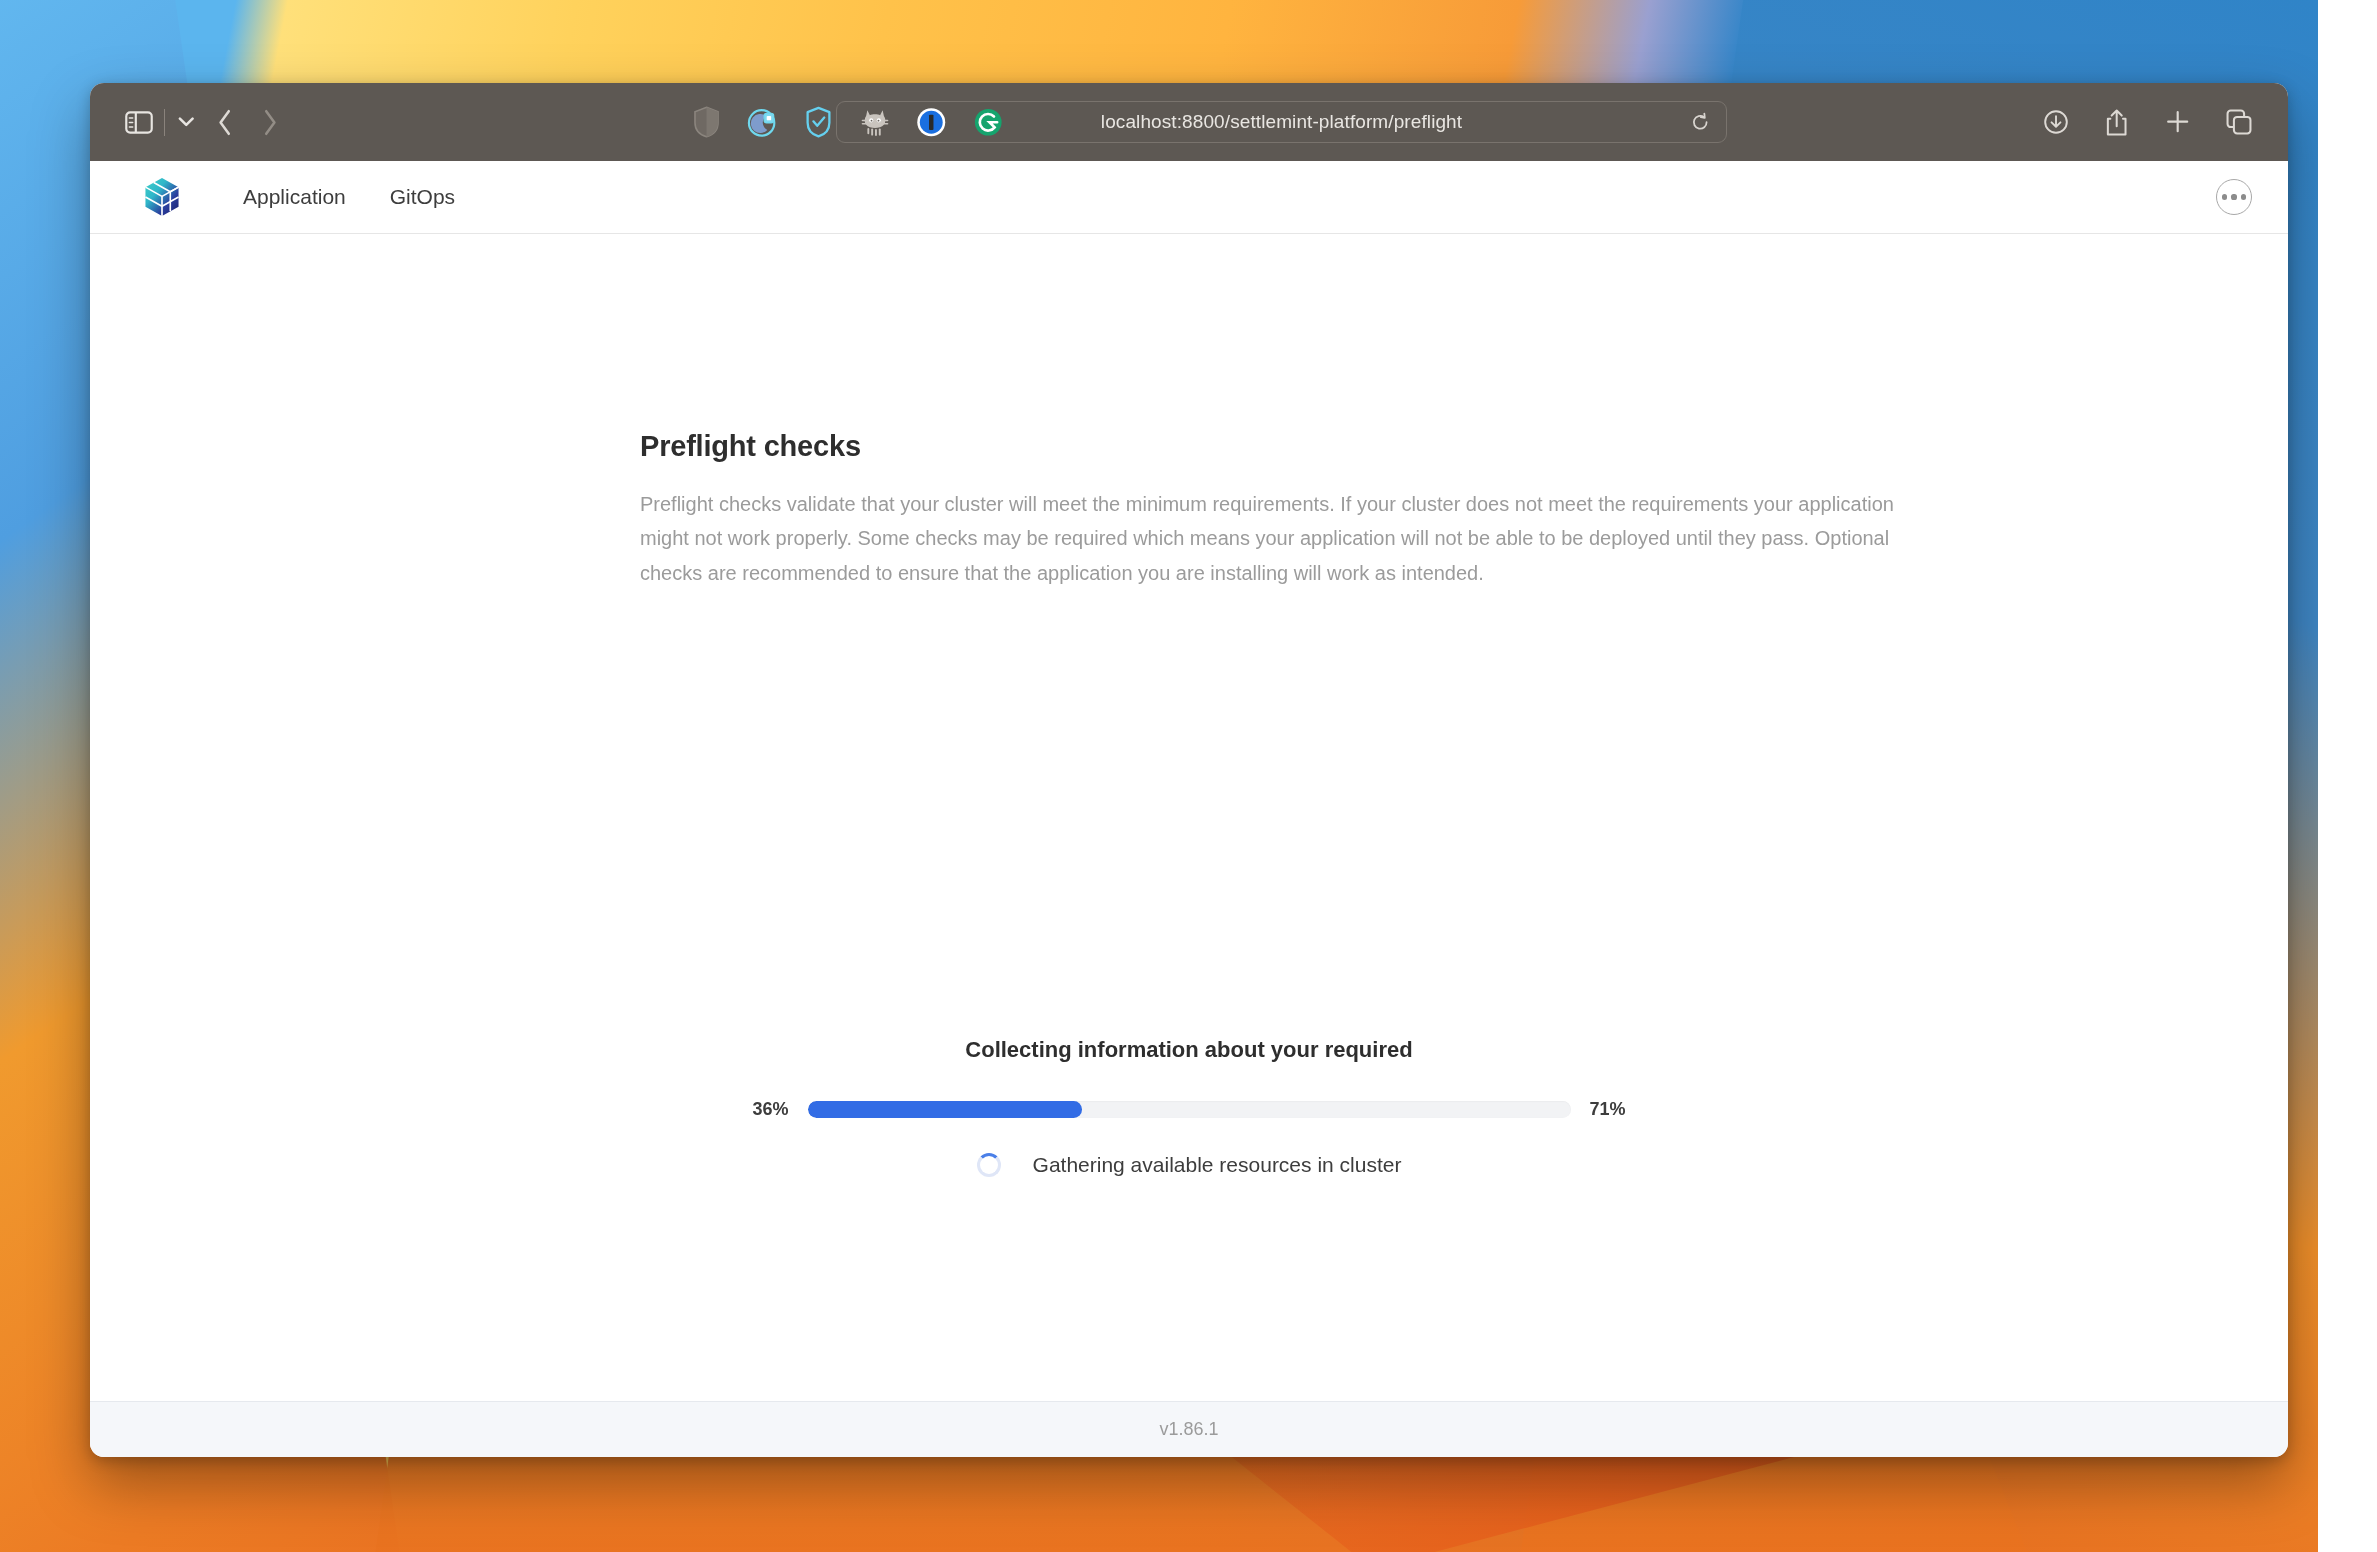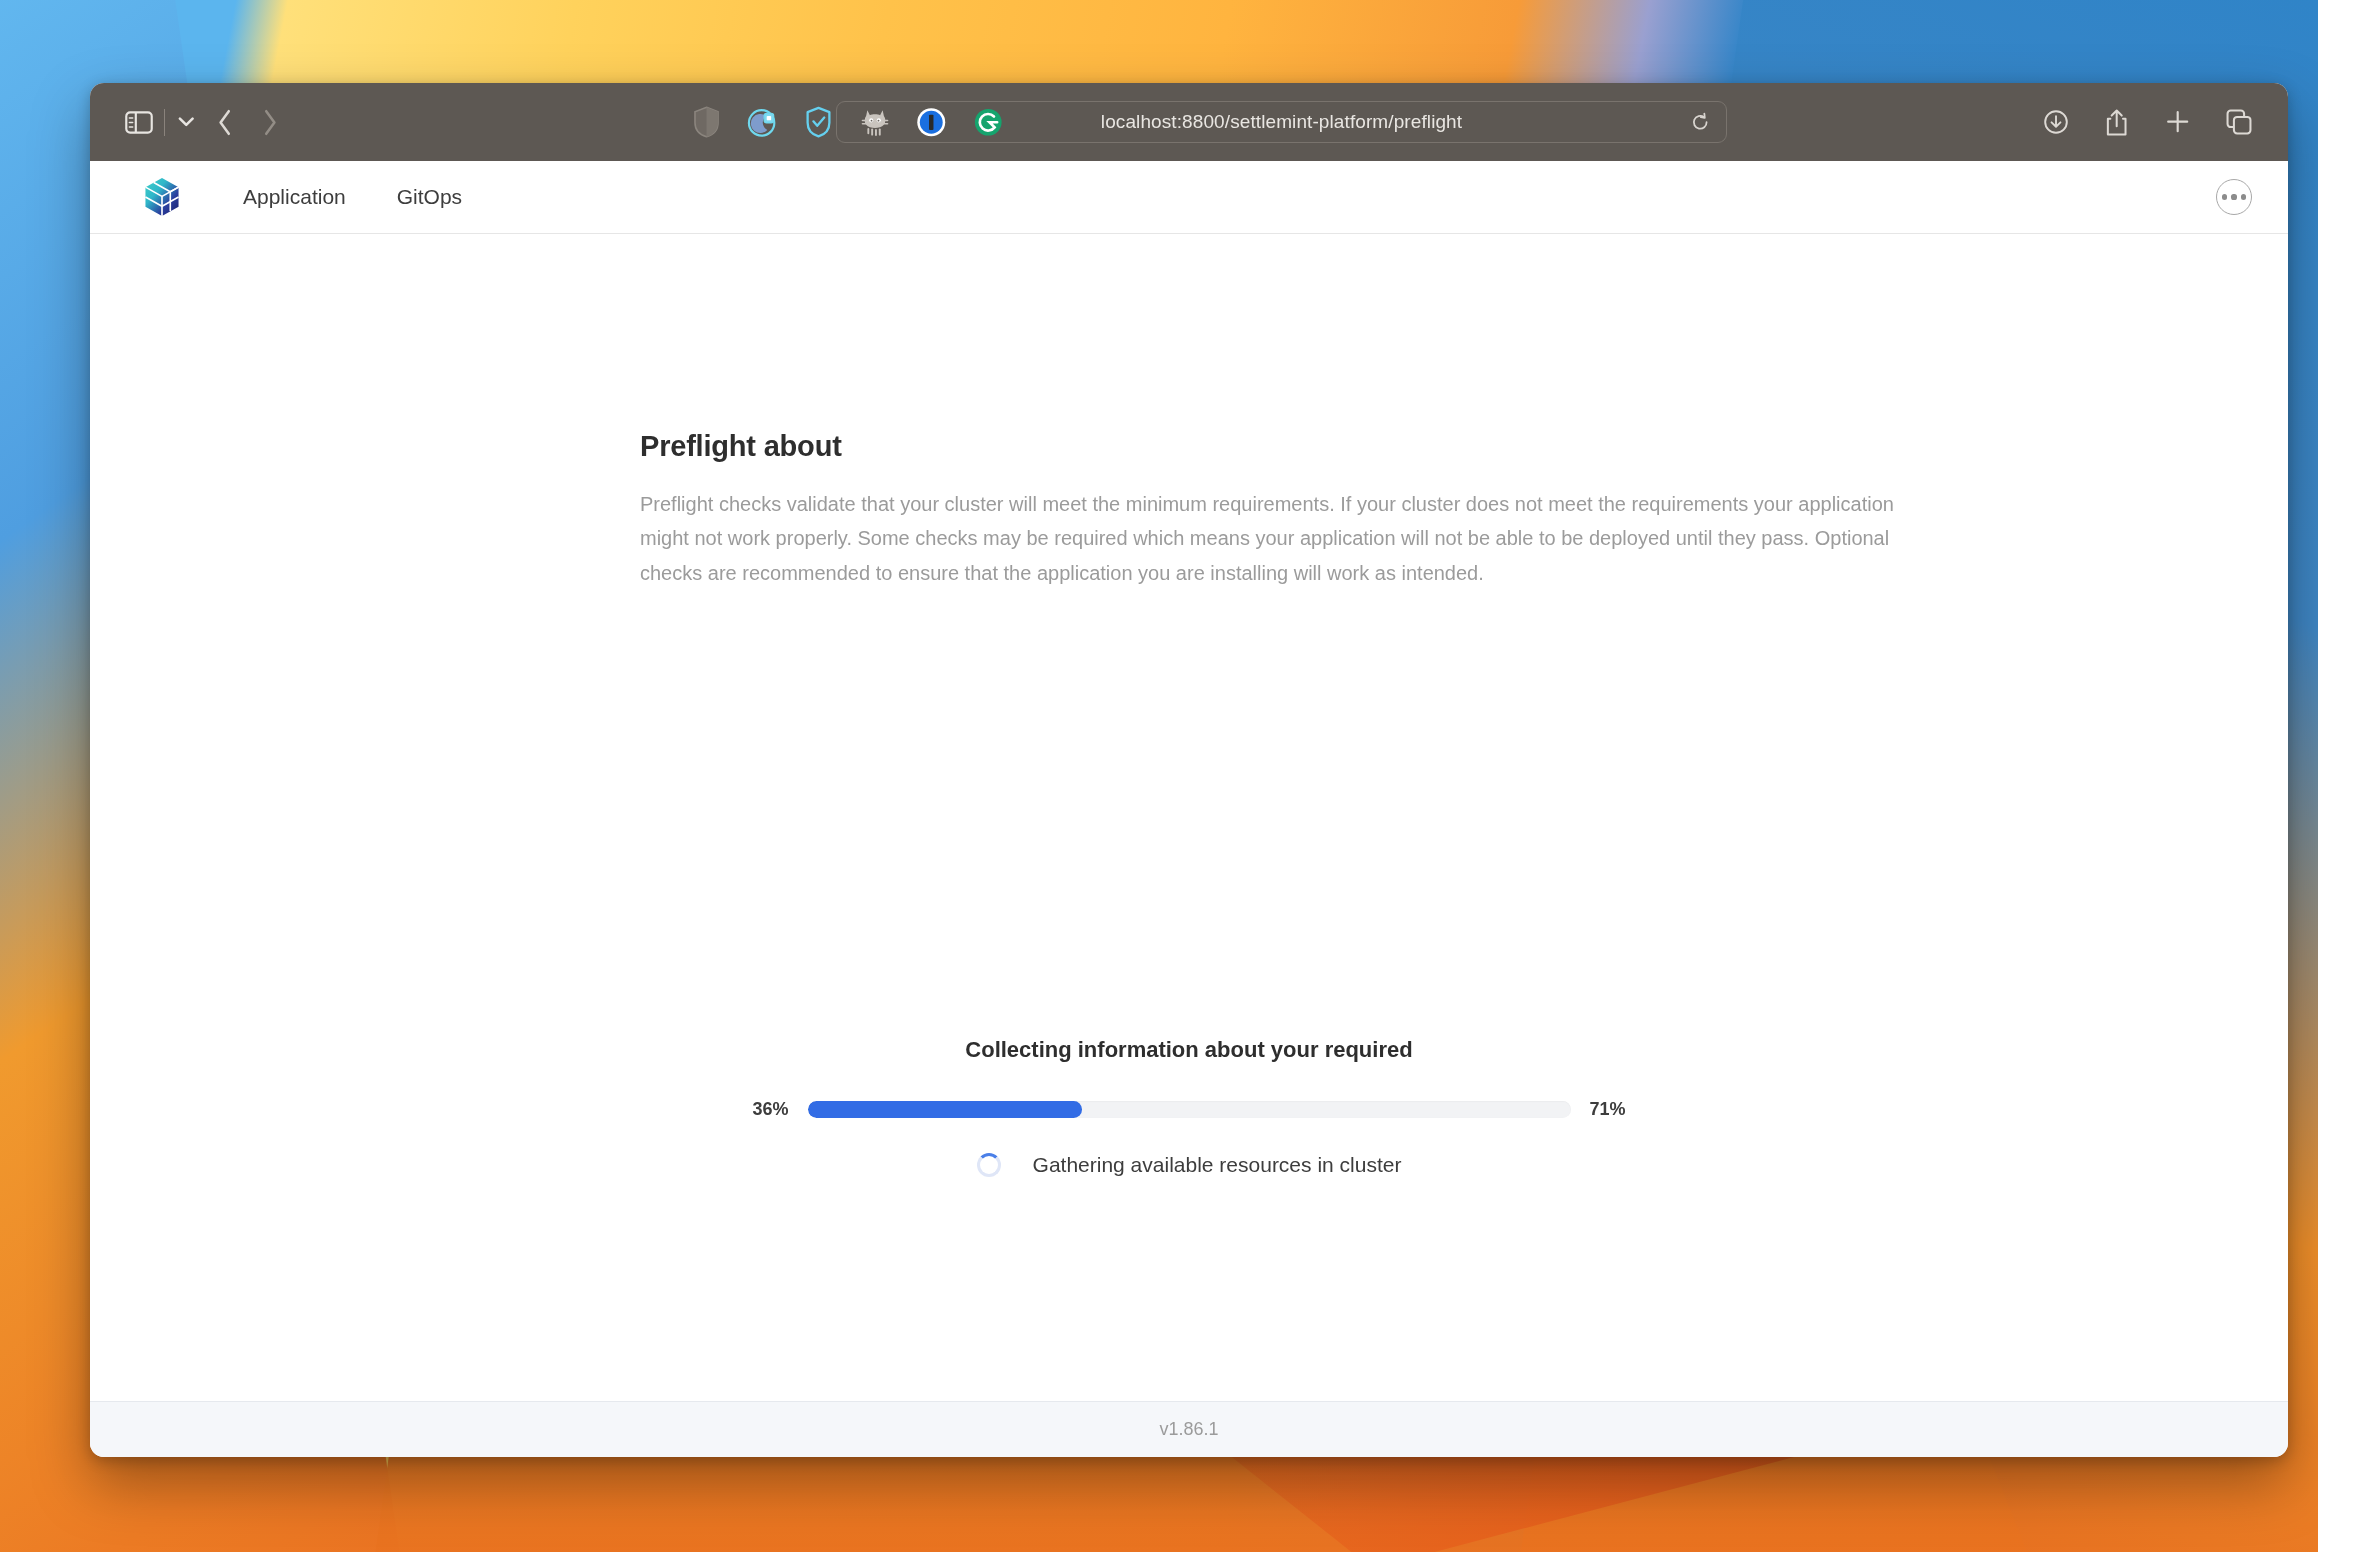--- a/index.html
+++ b/index.html
@@ -139,21 +139,21 @@
     height: 73px;
     flex: 0 0 73px;
     background: #ffffff;
     border-bottom: 1.3px solid #e6e6e6;
     display: flex;
     align-items: center;
     padding: 0 32px 0 51px;
     position: relative;
   }
   #app-logo { width: 42px; height: 42px; display: block; }
-  #app-nav { display: flex; align-items: center; gap: 15px; margin-left: 42px; }
+  #app-nav { display: flex; align-items: center; gap: 8px; margin-left: 42px; }
   .nav-link {
     font-size: 21px;
     color: #3d3d3d;
     padding: 0 18px;
     text-decoration: none;
     white-space: nowrap;
   }
   #more-menu-btn {
     position: absolute; right: 36px;
     width: 36px; height: 36px;
@@ -429,21 +429,21 @@
       <div id="more-menu-btn">
         <i></i>
         <i></i>
         <i></i>
       </div>
     </div>
 
     <div id="page-body">
 
       <div id="intro-block">
-        <h1 id="page-title">Preflight about</h1>
+        <h1 id="page-title">Preflight checks</h1>
         <p id="page-description">Preflight checks validate that your cluster will meet the minimum requirements. If your cluster does not meet the requirements your application might not work properly. Some checks may be required which means your application will not be able to be deployed until they pass. Optional checks are recommended to ensure that the application you are installing will work as intended.</p>
       </div>
 
       <div id="progress-block">
         <div id="progress-title">Collecting information about your required</div>
 
         <div id="progress-row">
           <span class="progress-cap">36%</span>
           <div id="progress-track" style="background: rgb(242, 243, 245);">
             <div id="progress-fill" style="width: 36%; background: rgb(50, 108, 229);"></div>

